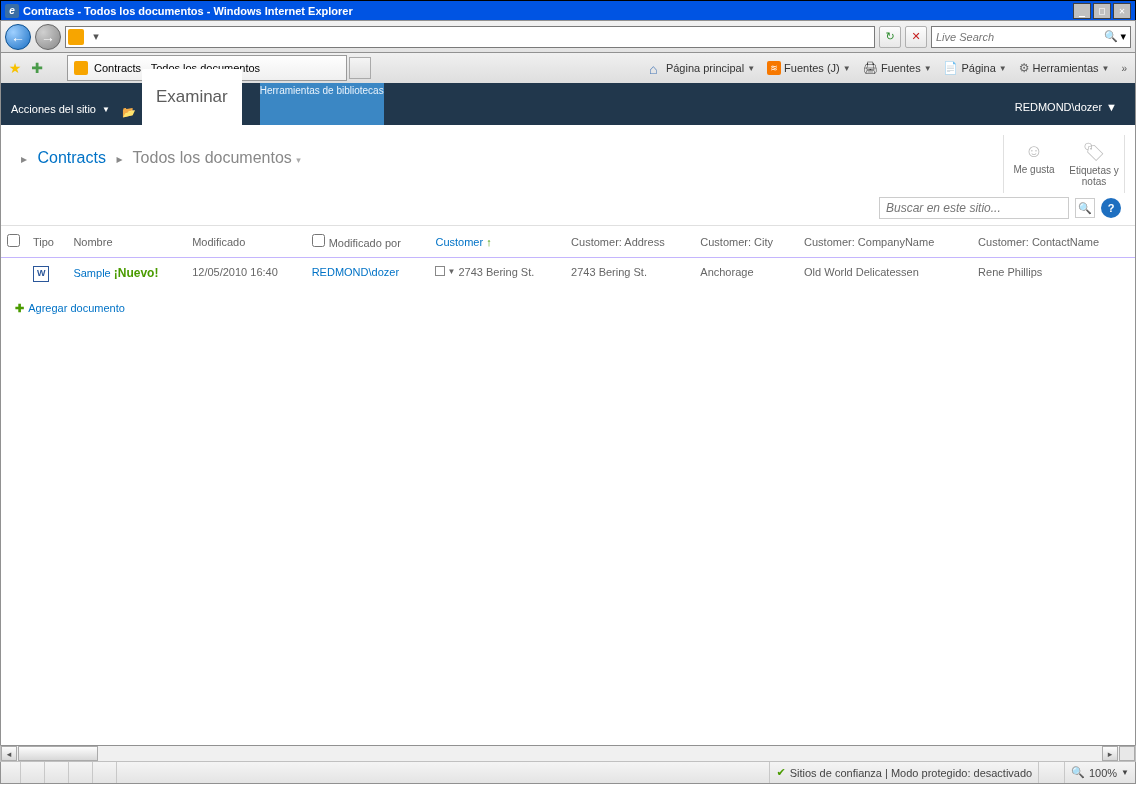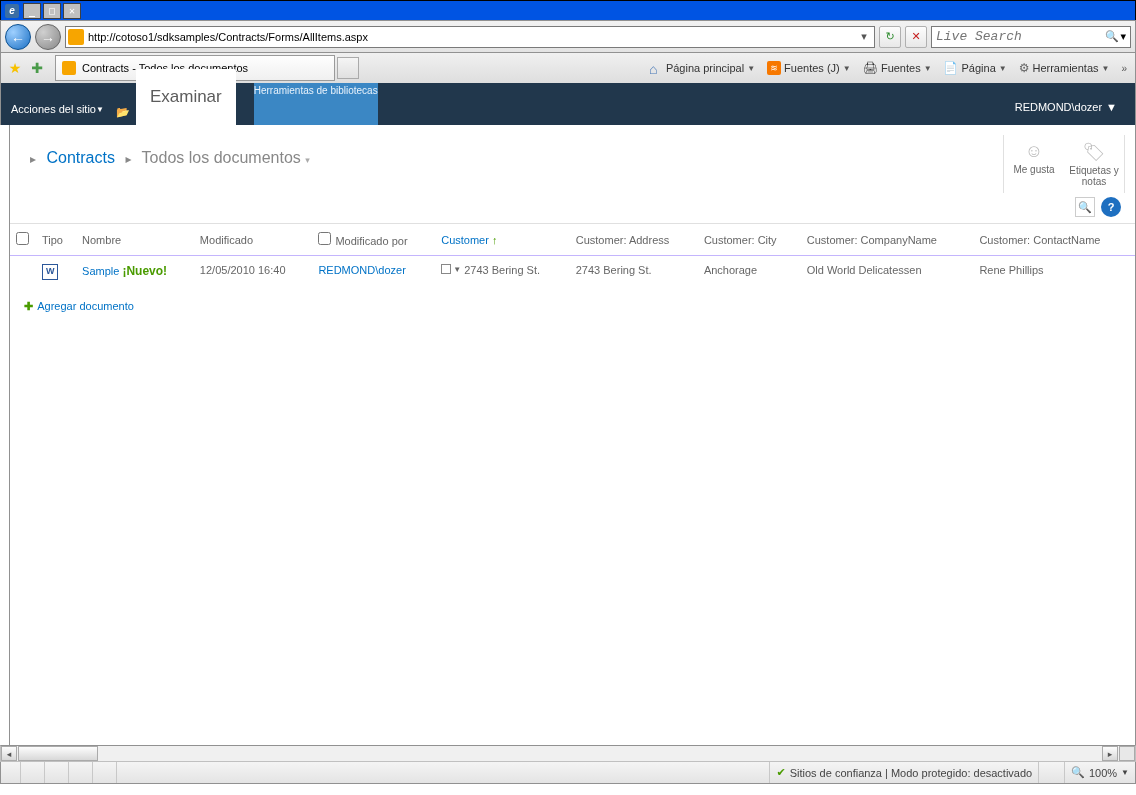--- a/index.html
+++ b/index.html
@@ -16,57 +16,57 @@
 
 .navbar { height: 33px; background: linear-gradient(#f2f2f2,#e3e3e3); border: 1px solid #919191; display:flex; align-items:center; padding: 2px 4px; gap:4px; }
 .navbtn { width: 26px; height: 26px; border-radius: 13px; background: radial-gradient(circle at 30% 30%, #9fd0ff, #1a6fc4); border:1px solid #0a4f90; display:flex; align-items:center; justify-content:center; color:#fff; font-size:14px; cursor:pointer;}
 .navbtn.fwd { background: radial-gradient(circle at 30% 30%, #d0d0d0, #888); border-color:#666;}
 .addrbox { flex:1; height: 22px; background:#fff; border:1px solid #7a7a7a; display:flex; align-items:center; padding:0 2px;}
 .addrbox .favicon { width:16px; height:16px; background:#f7a500; margin-right:4px; border-radius:2px;}
 .addrbox input { flex:1; border:none; outline:none; font-size:11px; height:18px;}
 .addrbox .ddrop { width:16px; text-align:center; cursor:pointer; color:#555;}
 .iconbtn { width:22px; height:22px; border:1px solid #b0b0b0; background:linear-gradient(#fdfdfd,#e8e8e8); display:flex;align-items:center;justify-content:center; cursor:pointer; border-radius:2px;}
 .searchbox { width: 200px; height:22px; background:#fff; border:1px solid #7a7a7a; display:flex; align-items:center; padding:0 4px;}
-.searchbox input { flex:1; border:none; outline:none; font-size:13px; color:#999; font-style:italic;font-family:Liberation Mono, monospace;}
+.searchbox input { flex:1; border:none; outline:none; font-size:11px; color:#999; font-style:italic;}
 .searchbox .mag { width:16px; color:#1a6fc4; cursor:pointer;}
 
 
 .cmdbar { height: 30px; background: linear-gradient(#f0f0f0,#dedede); border-left:1px solid #919191; border-right:1px solid #919191; display:flex; align-items:center; padding:0 4px;}
 .favstar { width:20px; height:20px; display:flex;align-items:center;justify-content:center; color:#f7c100; font-size:14px; cursor:pointer; margin-right:2px;}
 .addtab { color:#4a9b4a; }
-.pagetab { height:26px; background:linear-gradient(#fefefe,#f0f0f0); border:1px solid #9a9a9a; display:flex; align-items:center; padding:0 6px; margin-left:6px; min-width:280px; cursor:pointer;}
+.pagetab { height:26px; background:linear-gradient(#fefefe,#f0f0f0); border:1px solid #9a9a9a; display:flex; align-items:center; padding:0 6px; margin-left:18px; min-width:280px; cursor:pointer;}
 .pagetab .favicon { width:14px;height:14px;background:#f7a500;margin-right:6px;border-radius:2px;}
 .newtab { width:22px; height:22px; background:linear-gradient(#f5f5f5,#e0e0e0); border:1px solid #aaa; margin-left:2px; cursor:pointer;}
 .cmdright { margin-left:auto; display:flex; align-items:center; gap:4px;}
 .cmditem { display:flex; align-items:center; gap:3px; padding:2px 4px; cursor:pointer; color:#333;}
 .cmditem .dd { font-size:8px; color:#555;}
 .rss-icon { width:14px;height:14px;background:#f77800; border-radius:2px; display:flex;align-items:center;justify-content:center; color:#fff; font-size:9px;}
 .home-icon { width:14px;height:14px; position:relative;}
 .home-icon::before{content:"⌂"; font-size:14px; color:#4a7ab8;}
 .print-icon::before{content:"🖨"; font-size:12px;}
 .page-icon::before{content:"📄"; font-size:12px;}
 .gear-icon::before{content:"⚙"; font-size:12px; color:#666;}
 .chev { font-size:10px; color:#555; padding:0 4px; cursor:pointer;}
 
 
 .spribbon { background:#21374c; height:42px; border-left:1px solid #919191; border-right:1px solid #919191; display:flex; align-items:flex-end; color:#fff;}
-.siteactions { padding: 0 10px 10px 10px; display:flex; align-items:center; cursor:pointer; font-size:11px;}
+.siteactions { padding: 0 10px 10px 10px; display:flex; align-items:center; gap:6px; cursor:pointer; font-size:11px;}
 .siteactions .dd{font-size:8px;}
 .nav-icon { width:18px;height:16px; display:flex;align-items:center;justify-content:center;}
 .tabset { display:flex; align-self:flex-end; margin-left:4px;}
 .rtab { padding:18px 14px; font-size:17px; cursor:pointer; color:#d0dce8;}
 .rtab.active { background:#fff; color:#5c5c5c; border-top-left-radius:2px; border-top-right-radius:2px;}
 .ctxgroup { background:#3b87c4; margin-left:18px; align-self:stretch; display:flex; flex-direction:column;}
 .ctxlabel { text-align:center; font-size:10px; padding:2px 0; color:#e8f2fb;}
 .ctxtabs { display:flex;}
 .ctxtabs .rtab { color:#e8f2fb;}
 .spuser { margin-left:auto; padding:0 18px 12px 0; display:flex; align-items:center; gap:4px; cursor:pointer;}
 
 
-.content-wrap { border-left:1px solid #919191; border-right:1px solid #919191; background:#fff; height: 620px; overflow:auto;margin-left:9px;}
+.content-wrap { border-left:1px solid #919191; border-right:1px solid #919191; background:#fff; height: 620px; overflow:auto;}
 .titlerow { display:flex; align-items:flex-start; padding:10px 10px 0 14px; border-bottom: none;}
 .breadcrumb { flex:1; font-size:16px; color:#666; padding-top:14px;}
 .breadcrumb .sep{ color:#888; font-size:12px; padding:0 6px;}
 .breadcrumb a { color:#0072c6; text-decoration:none;}
 .breadcrumb .view { color:#888;}
 .breadcrumb .dd{font-size:9px; color:#aaa;}
 .socialbox { display:flex; border-left:1px solid #e0e0e0; border-right:1px solid #e0e0e0;}
 .socialitem { width:60px; text-align:center; font-size:10px; color:#666; padding:6px 4px; cursor:pointer;}
 .socialitem .sicon{ font-size:18px; color:#bbb; display:block; margin-bottom:2px;}
 
@@ -103,33 +103,33 @@
 .statusbar .spacer{flex:1;}
 .zone-icon{ color:#4a9b00; margin-right:4px;}
 .zoom{ display:flex; align-items:center; gap:4px; padding:0 6px;}
 .zoom .mag{color:#1a6fc4;}
 </style>
 </head>
 <body>
 
 <div class="titlebar">
   <span class="ie-icon"></span>
+  <span class="caption">Contracts - Todos los documentos - Windows Internet Explorer</span>
   <div class="winbtns">
     <div class="winbtn">_</div>
     <div class="winbtn">□</div>
     <div class="winbtn">✕</div>
   </div>
 </div>
 
 <div class="navbar">
   <div class="navbtn">←</div>
   <div class="navbtn fwd">→</div>
   <div class="addrbox">
     <span class="favicon"></span>
-    <input type="text" value="http://cotoso1/sdksamples/Contracts/Forms/AllItems.aspx" style="">
     <span class="ddrop">▾</span>
   </div>
   <div class="iconbtn" style="color:#2a8a2a;">↻</div>
   <div class="iconbtn" style="color:#c62020;">✕</div>
   <div class="searchbox">
     <input type="text" placeholder="Live Search" style="">
     <span class="mag">🔍</span>
     <span class="ddrop">▾</span>
   </div>
 </div>
@@ -207,20 +207,21 @@
         <span>Me gusta</span>
       </div>
       <div class="socialitem">
         <span class="sicon">🏷</span>
         <span>Etiquetas y notas</span>
       </div>
     </div>
   </div>
 
   <div class="searchrow">
+    <input class="spsearch" type="text" placeholder="Buscar en este sitio..." style="">
     <div class="spsearchbtn">🔍</div>
     <div class="helpbtn">?</div>
   </div>
 
   <table class="listtable">
     <thead>
       <tr>
         <th style="width:26px;"><input type="checkbox" style=""></th>
         <th>Tipo</th>
         <th>Nombre</th>

